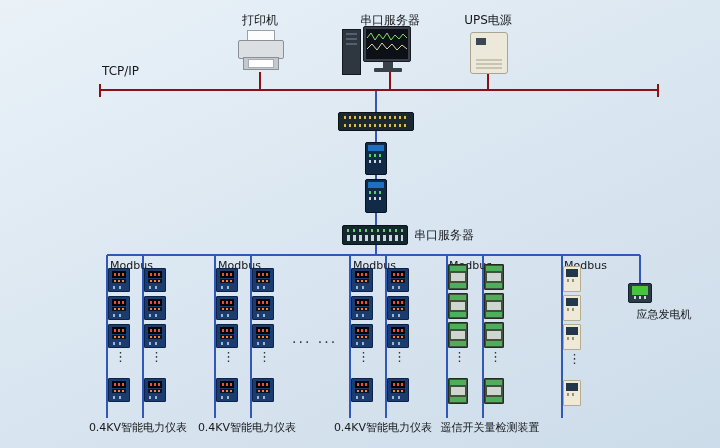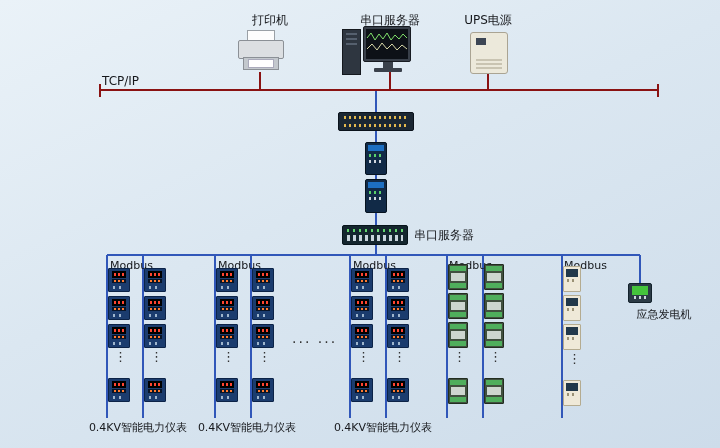--- a/index.html
+++ b/index.html
@@ -83,21 +83,21 @@
 
     <path d="M100,90 H658" stroke="#8a1212" stroke-width="2" fill="none"></path>
     <path d="M100,84 V97 M658,84 V97" stroke="#8a1212" stroke-width="2" fill="none"></path>
     <path d="M260,72 V89 M390,70 V89 M488,72 V89" stroke="#8a1212" stroke-width="1.5" fill="none"></path>
 
     <path d="M376,91 V255" stroke="#3157b9" stroke-width="1.5" fill="none"></path>
     <path d="M107,255 H640" stroke="#3157b9" stroke-width="1.5" fill="none"></path>
     <path d="M107,255 V418 M143,255 V418 M215,255 V418 M251,255 V418 M350,255 V418 M386,255 V418 M447,255 V418 M483,255 V418 M562,255 V418 M640,255 V283" stroke="#3157b9" stroke-width="1.5" fill="none"></path>
   </svg>
 
-  <div class="lbl c" style="left:235px;top:12px;width:70px">打印机</div>
+  <div class="lbl c" style="left:225px;top:12px;width:70px">打印机</div>
   <div class="lbl c" style="left:355px;top:12px;width:70px">串口服务器</div>
   <div class="lbl c" style="left:453px;top:12px;width:70px">UPS电源</div>
 
   <div class="printer">
     <i class="pr-paper"></i>
       <i class="pr-body"></i>
       <i class="pr-out"></i>
       <i class="pr-sheet"></i>
   </div>
 
@@ -117,21 +117,21 @@
     </div>
     <i class="stand"></i>
       <i class="base"></i>
   </div>
 
   <div class="ups">
       <i class="win"></i>
       <i class="vent"></i>
     </div>
 
-  <div class="lbl" style="left:102px;top:74px">TCP/IP</div>
+  <div class="lbl" style="left:102px;top:64px">TCP/IP</div>
 
   <div class="switch">
       <i></i>
       <i></i>
     </div>
 
   <div class="conv" style="left:365px;top:142px;height:33px">
       <i class="strip"></i>
       <i class="leds"></i>
       <i class="leds2"></i>
@@ -321,20 +321,21 @@
       <i class="t"></i>
       <i class="m"></i>
       <i class="b"></i>
     </div>
   <div class="vdots" style="left:489px;top:352px">⋮</div>
   <div class="iomod" style="left:484px;top:378px">
       <i class="t"></i>
       <i class="m"></i>
       <i class="b"></i>
     </div>
+  <div class="lbl small c" style="left:424px;top:420px;width:132px">遥信开关量检测装置</div>
 
   <div class="lbl small" style="left:564px;top:259px">Modbus</div>
   <div class="relay" style="left:563px;top:266px">
       <i class="s"></i>
       <i class="k"></i>
     </div>
   <div class="relay" style="left:563px;top:295px">
       <i class="s"></i>
       <i class="k"></i>
     </div>

